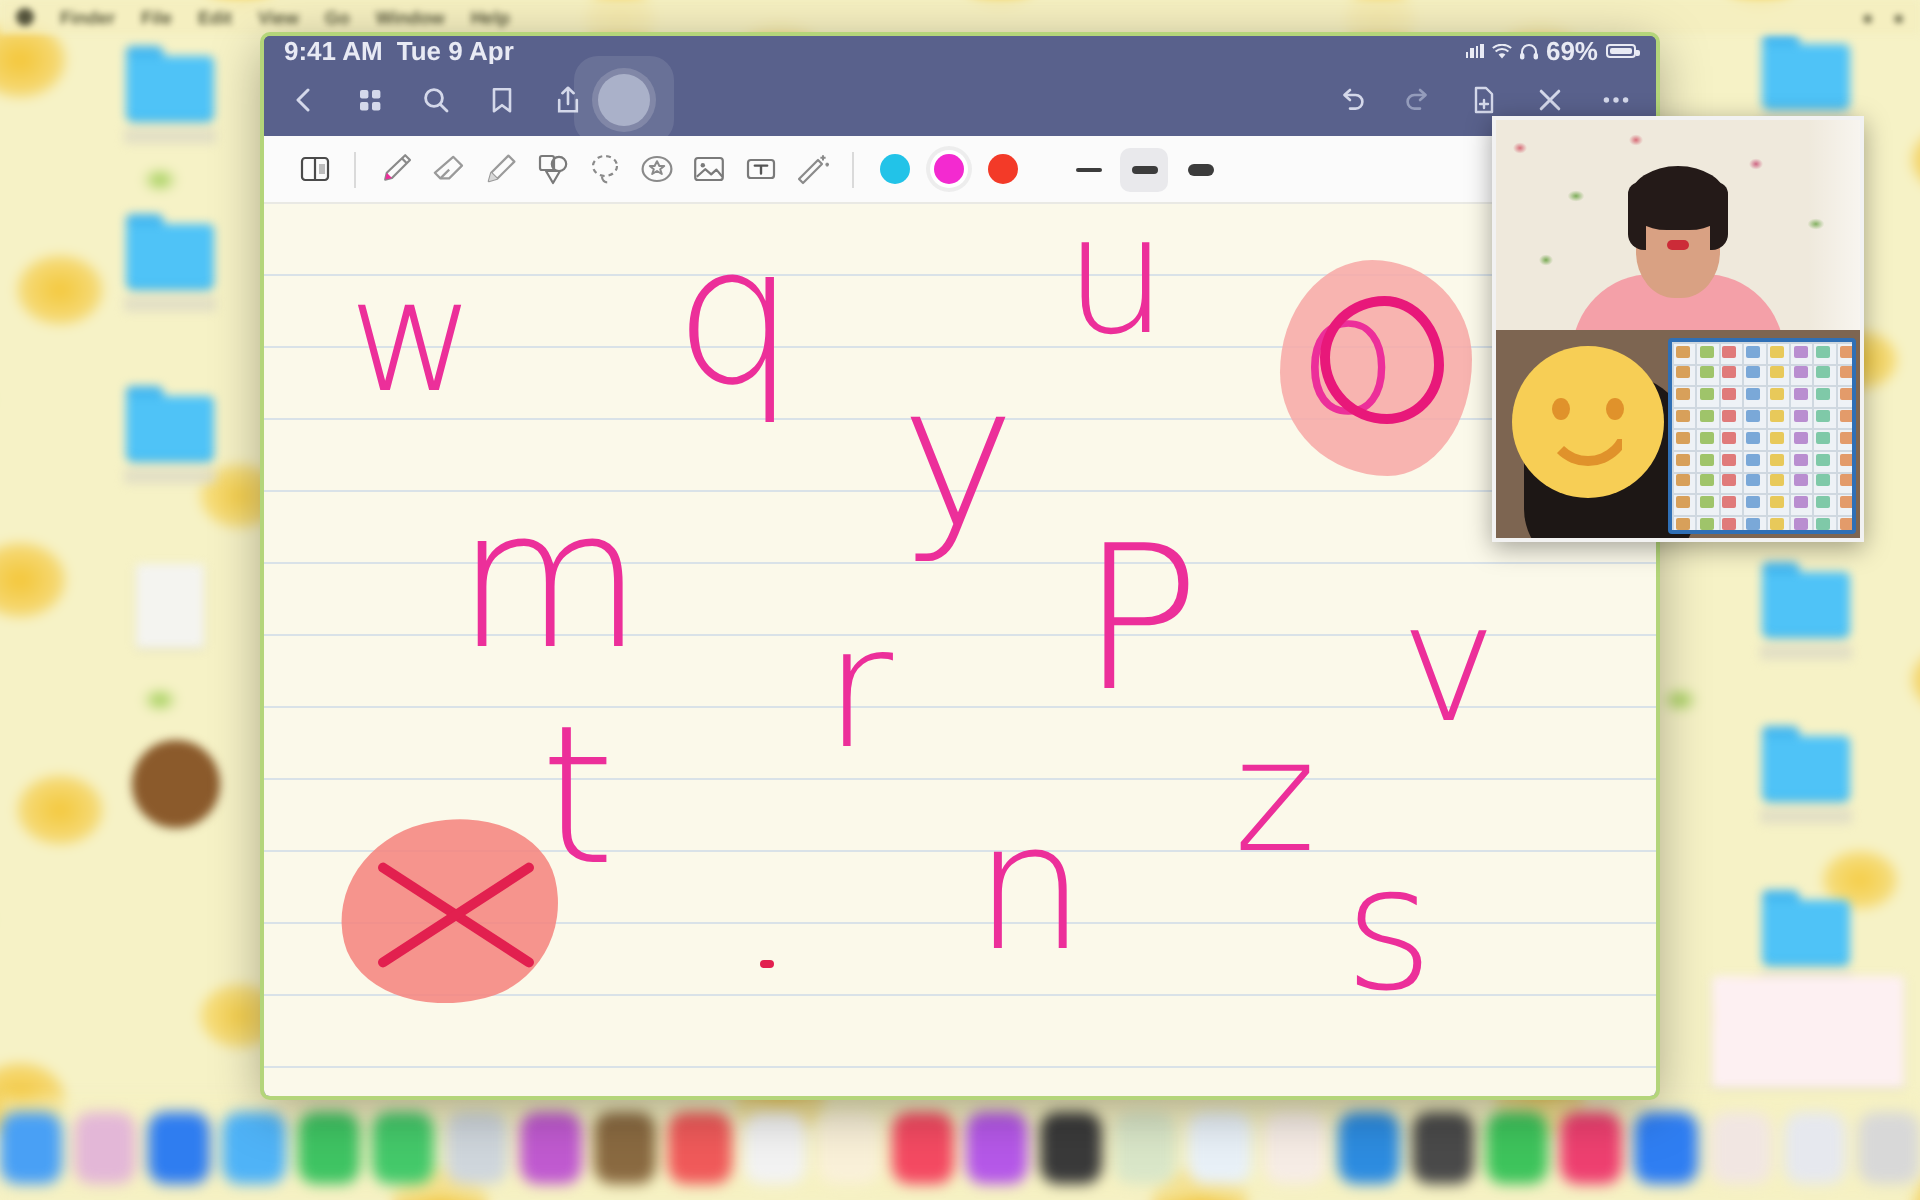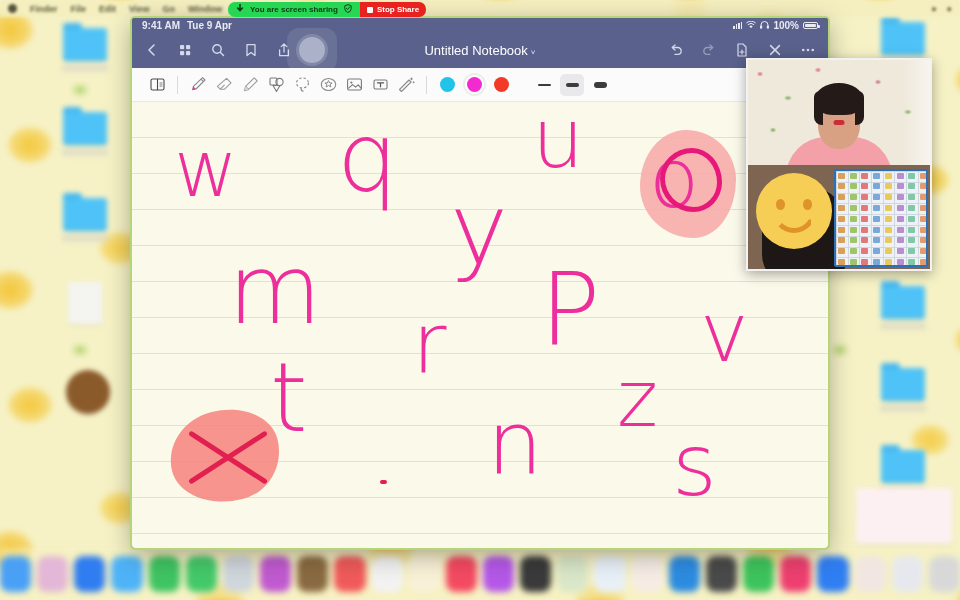--- a/index.html
+++ b/index.html
@@ -82,21 +82,21 @@
   
   #ipad {
     position: absolute; left: 132px; top: 18px; width: 696px; height: 530px;
     background: #59618c; border-radius: 3px;
     box-shadow: 0 0 0 2px #b4d57a, 0 6px 26px rgba(0,0,0,0.35);
     overflow: hidden; z-index: 6;
   }
   
   #ios-status {
     height: 14px; display: flex; align-items: center;
-    padding: 0 10px; color: #e8eaf4; font-size: 10px; font-weight: 700;
+    padding: 0 10px; color: #e8eaf4; font-size: 13px; font-weight: 700;
     background: #59618c;
   }
   #ios-status .st-left { display: flex; gap: 7px; }
   #ios-status .st-right { margin-left: auto; display: flex; align-items: center; gap: 4px; }
   .sigbars { display: inline-flex; align-items: flex-end; gap: 1px; height: 7px; }
   .sigbars i { width: 1.6px; background: #e8eaf4; display: block; }
   .batt {
     width: 15px; height: 7px; border: 1px solid #e8eaf4; border-radius: 2px;
     position: relative; display: inline-block;
   }
@@ -349,21 +349,21 @@
               <path d="M.4 2a7.2 7.2 0 0 1 9.2 0" stroke="#e8eaf4" stroke-width="1" fill="none"></path>
             </svg>
         </span>
         <span>
           <svg width="9" height="8" viewBox="0 0 9 8">
               <path d="M1 5V4a3.5 3.5 0 0 1 7 0v1" stroke="#e8eaf4" stroke-width="1" fill="none"></path>
               <rect x="0" y="4.5" width="2.2" height="3.2" rx="1" fill="#e8eaf4"></rect>
               <rect x="6.8" y="4.5" width="2.2" height="3.2" rx="1" fill="#e8eaf4"></rect>
             </svg>
         </span>
-        <span>100%</span>
+        <span>69%</span>
         <span class="batt">
             <i></i>
           </span>
       </span>
     </div>
 
     <div id="nav">
       <div class="nleft">
         <span class="nicon">
           <svg viewBox="0 0 16 16" width="16" height="16">
@@ -394,23 +394,20 @@
               <path d="M8 2v8M5.2 4.6 8 1.9l2.8 2.7" stroke="#dfe3f2" stroke-width="1.3" fill="none" stroke-linecap="round" stroke-linejoin="round"></path>
               <path d="M3.6 8v5.6h8.8V8" stroke="#dfe3f2" stroke-width="1.3" fill="none" stroke-linecap="round"></path>
             </svg>
         </span>
       </div>
 
       <div id="record-pill">
           <span class="rb"></span>
         </div>
 
-      <div id="nav-title">
-        <span>Untitled Notebook</span><span class="chev">˅</span>
-      </div>
 
       <div class="nright">
         <span class="nicon">
           <svg viewBox="0 0 16 16" width="16" height="16">
               <path d="M5 5.5H9.8a3.4 3.4 0 0 1 0 6.8H7" stroke="#dfe3f2" stroke-width="1.3" fill="none" stroke-linecap="round"></path>
               <path d="M7 3 4.2 5.5 7 8" stroke="#dfe3f2" stroke-width="1.3" fill="none" stroke-linecap="round" stroke-linejoin="round"></path>
             </svg>
         </span>
         <span class="nicon">
           <svg viewBox="0 0 16 16" width="16" height="16">
@@ -543,40 +540,20 @@
           <div style="position: absolute; left: 528px; top: 46px; width: 62px; height: 64px; border: 5px solid rgb(232, 24, 122); border-radius: 52% 48% 46% 54% / 48% 54% 46% 52%;"></div>
           <div style="position: absolute; left: 50px; top: 320px; width: 92px; height: 66px;">
             <span style="position: absolute; left: 0px; top: 50%; width: 100%; height: 5px; border-radius: 3px; background: rgb(226, 32, 79); transform: rotate(33deg);"></span>
             <span style="position: absolute; left: 0px; top: 50%; width: 100%; height: 5px; border-radius: 3px; background: rgb(226, 32, 79); transform: rotate(-33deg);"></span>
           </div>
           <div style="position: absolute; left: 248px; top: 378px; width: 7px; height: 4px; background: rgb(226, 32, 79); border-radius: 2px;"></div>
         </div>
     </div>
   </div>
 
-  <div id="share-banner">
-    <span class="sb-green">
-      <span>
-        <svg width="8" height="9" viewBox="0 0 8 9">
-            <path d="M4 0v6M1.6 4 4 6.6 6.4 4" stroke="#0d3b17" stroke-width="1.6" fill="none" stroke-linecap="round"></path>
-          </svg>
-      </span>
-      <span>You are screen sharing</span>
-      <span>
-        <svg width="8" height="9" viewBox="0 0 8 9">
-            <path d="M4 .6 7.2 1.8v3A4 4 0 0 1 4 8.4 4 4 0 0 1 .8 4.8v-3z" stroke="#0d3b17" stroke-width=".9" fill="none"></path>
-            <path d="M2.4 4.4 3.5 5.5 5.7 3" stroke="#0d3b17" stroke-width=".9" fill="none" stroke-linecap="round"></path>
-          </svg>
-      </span>
-    </span>
-    <span class="sb-red">
-      <span class="sq"></span>
-      <span>Stop Share</span>
-    </span>
-  </div>
 
   <div id="videos">
     <div class="vtile" id="vtop">
       <div class="person-body"></div>
       <div class="person-head">
         <span class="eye l"></span>
         <span class="eye r"></span>
         <span class="lips"></span>
       </div>
       <div class="person-hair"></div>

